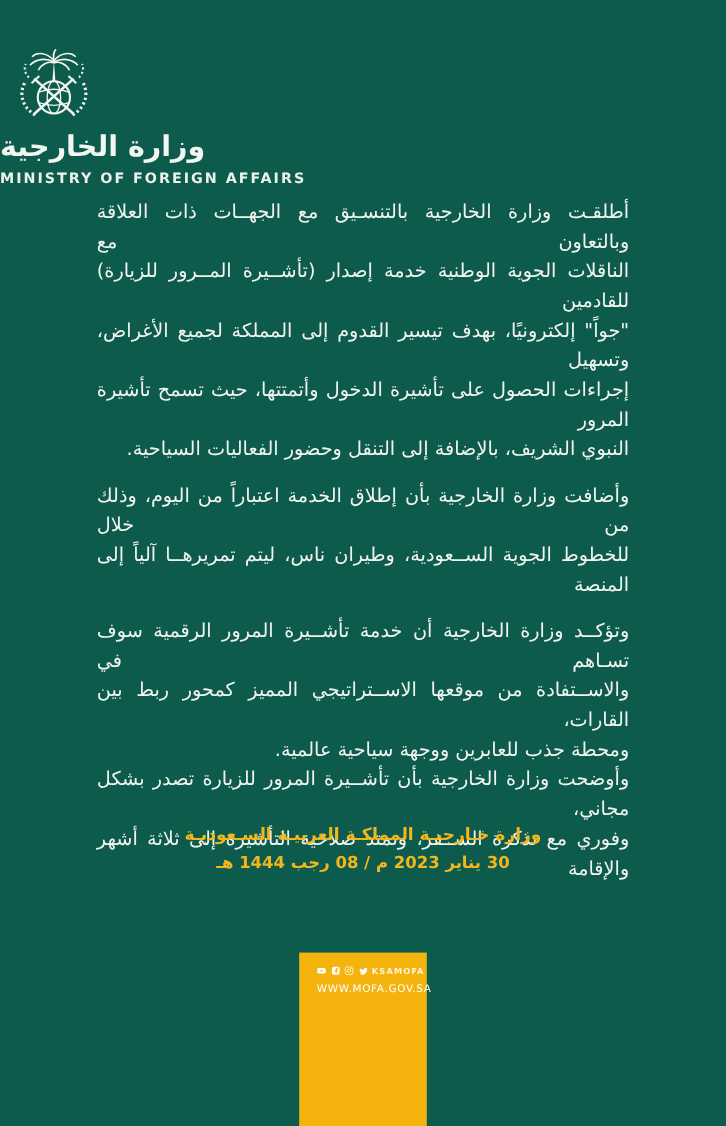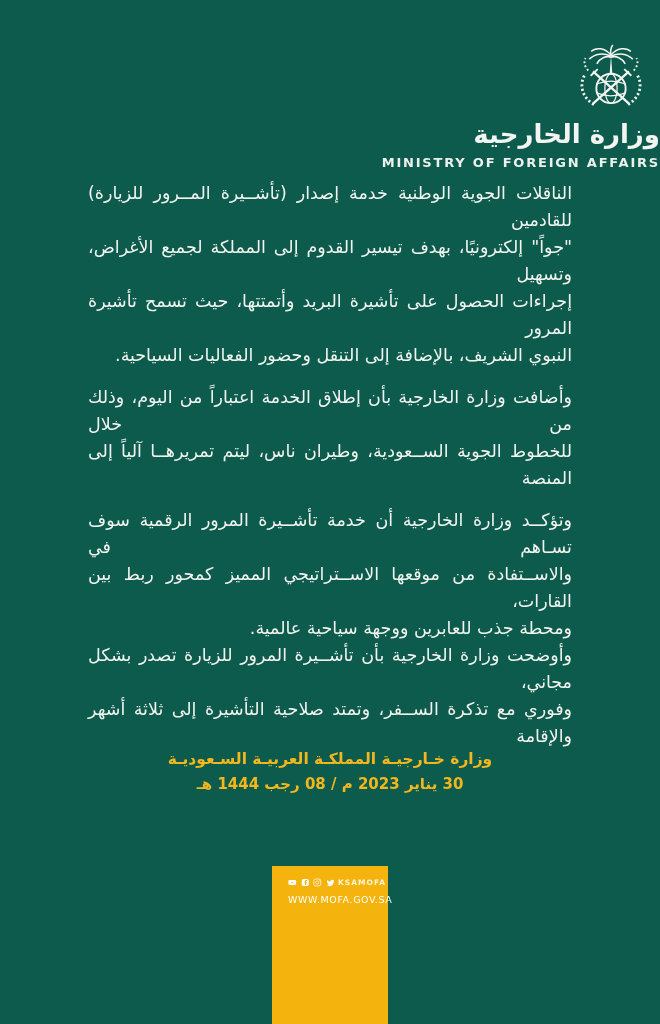--- a/index.html
+++ b/index.html
@@ -2,21 +2,21 @@
 <html lang="ar"><head>
 <meta charset="utf-8">
 <style>
   html,body{margin:0;padding:0;background:#0C5B4C;}
   .poster{
     position:relative;width:660px;height:1024px;overflow:hidden;
     background:#0C5B4C;
     font-family:"DejaVu Sans","Liberation Sans",sans-serif;
   }
   
-  .logo{position:absolute;top:44px;left:0;right:0;text-align:right;color:#F3F5F0;}
+  .logo{position:absolute;top:44px;left:0;right:0;text-align:left;color:#F3F5F0;}
   .emblem svg{width:98px;height:70px;display:inline-block;}
   .wordmark-ar{font-size:26px;font-weight:bold;letter-spacing:1px;direction:rtl;margin-top:1px;}
   .wordmark-en{font-size:13px;font-weight:bold;letter-spacing:1.8px;margin-top:6px;color:#EDF1EC;}
   
   .body-text{
     position:absolute;top:180px;right:88px;width:484px;
     direction:rtl;color:#F2F4EF;font-size:17.5px;line-height:27px;
   }
   .para{margin:0 0 15px 0;}
   .line{text-align:justify;text-align-last:justify;}
@@ -71,23 +71,24 @@
         <path d="M26 28 C22 24 21 19 23 15" stroke-width="2" stroke-dasharray="2 2.4"></path>
         <path d="M74 28 C78 24 79 19 77 15" stroke-width="2" stroke-dasharray="2 2.4"></path>
       </svg>
     </div>
     <div class="wordmark-ar">وزارة الخارجية</div>
     <div class="wordmark-en">MINISTRY OF FOREIGN AFFAIRS</div>
   </div>
 
   <div class="body-text">
     <div class="para">
+      <div class="line">أطلقـت وزارة الخارجية بالتنسـيق مع الجهــات ذات العلاقة وبالتعاون مع</div>
       <div class="line">الناقلات الجوية الوطنية خدمة إصدار (تأشــيرة المــرور للزيارة) للقادمين</div>
       <div class="line">"جواً" إلكترونيًا، بهدف تيسير القدوم إلى المملكة لجميع الأغراض، وتسهيل</div>
-      <div class="line">إجراءات الحصول على تأشيرة البريد وأتمتتها، حيث تسمح تأشيرة المرور</div>
+      <div class="line">إجراءات الحصول على تأشيرة الدخول وأتمتتها، حيث تسمح تأشيرة المرور</div>
       <div class="line end">النبوي الشريف، بالإضافة إلى التنقل وحضور الفعاليات السياحية.</div>
     </div>
     <div class="para">
       <div class="line">وأضافت وزارة الخارجية بأن إطلاق الخدمة اعتباراً من اليوم، وذلك من خلال</div>
       <div class="line">للخطوط الجوية الســعودية، وطيران ناس، ليتم تمريرهــا آلياً إلى المنصة</div>
     </div>
     <div class="para">
       <div class="line">وتؤكــد وزارة الخارجية أن خدمة تأشــيرة المرور الرقمية سوف تسـاهم في</div>
       <div class="line">والاســتفادة من موقعها الاســتراتيجي المميز كمحور ربط بين القارات،</div>
       <div class="line end">ومحطة جذب للعابرين ووجهة سياحية عالمية.</div>

